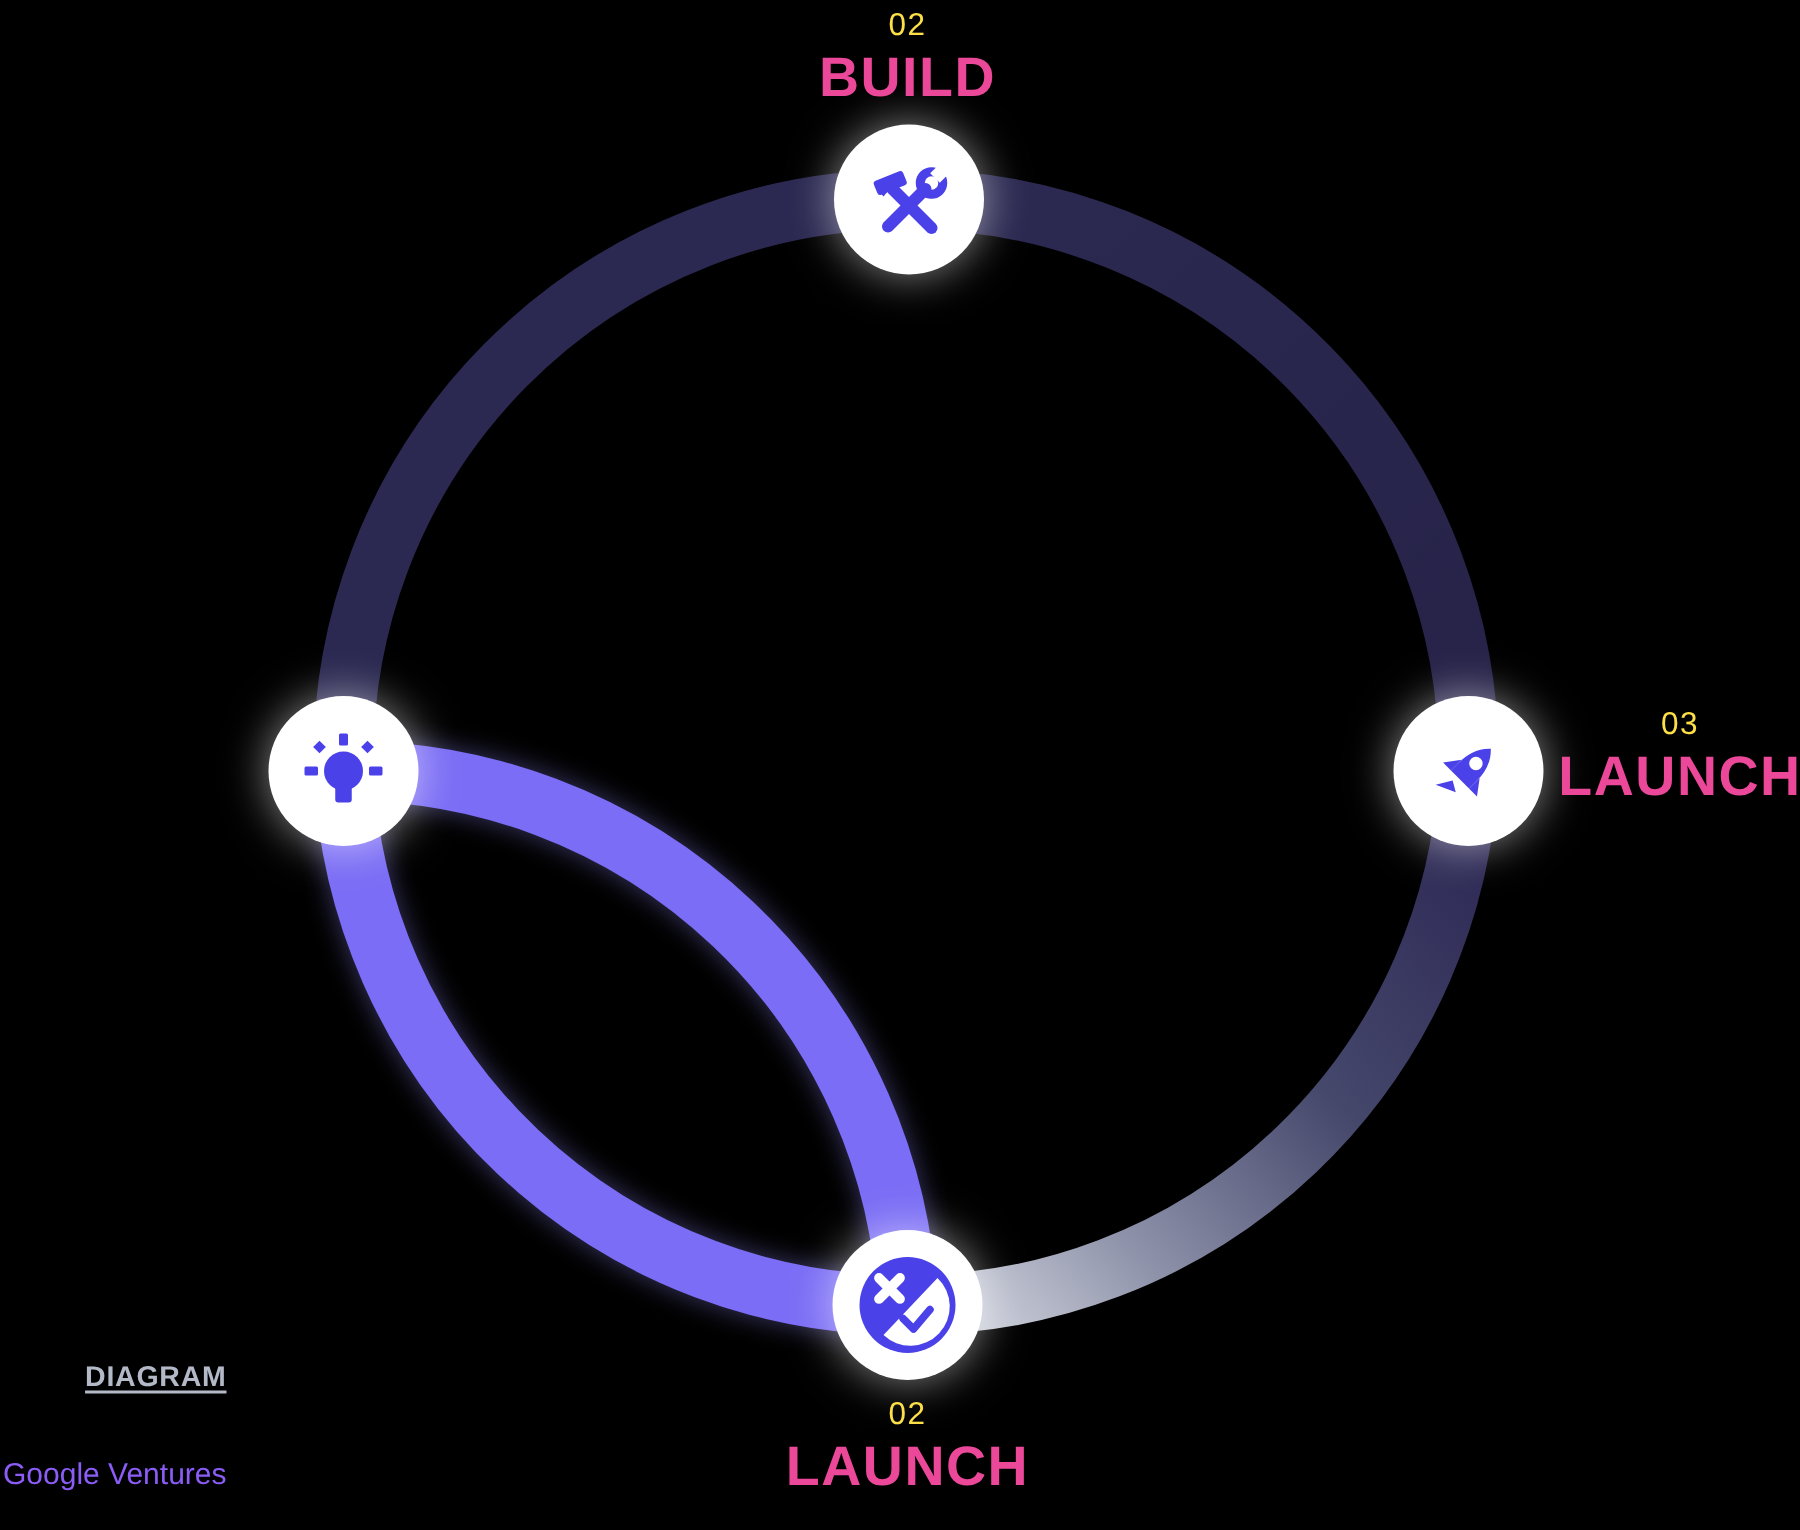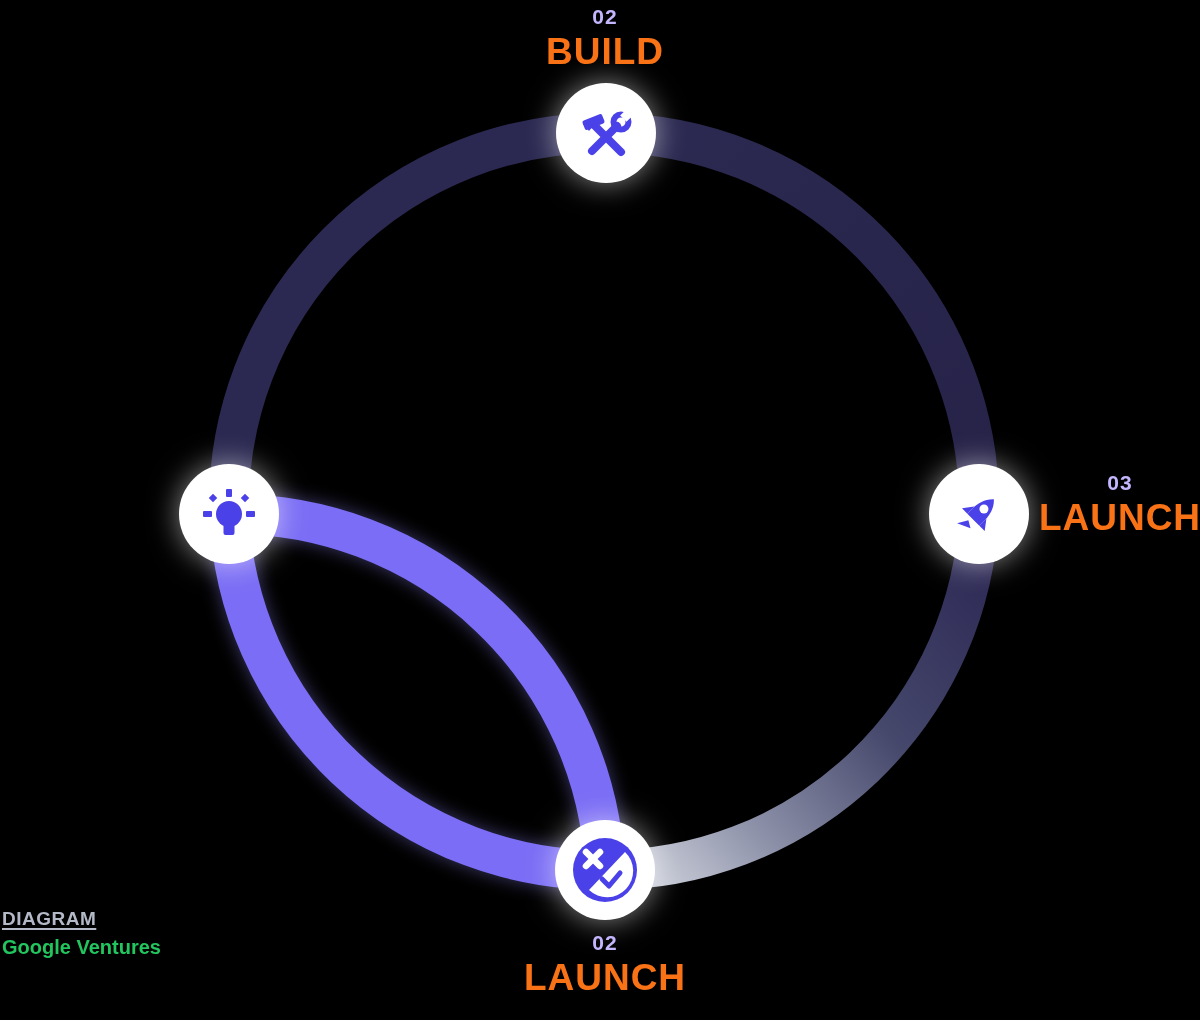--- a/index.html
+++ b/index.html
@@ -23,53 +23,55 @@
   .sprint-loop-path {
     fill: none;
     stroke-width: 40;
     filter: drop-shadow(0 0 9px rgba(150, 140, 255, 0.40));
   }
   .node-circle { filter: drop-shadow(0 0 15px rgba(255, 255, 255, 0.55)); }
 
   .step-block { position: absolute; text-align: center; }
   .step-num {
     font-size: 21px;
-    font-weight: 700;
+    font-weight: 400;
     letter-spacing: 1px;
-    color: #c4b5fd;
+    color: #fde047;
     line-height: 26px;
   }
   .step-label {
     font-size: 37px;
     font-weight: 700;
     letter-spacing: 1px;
-    color: #f97316;
+    color: #ec4899;
     line-height: 44px;
   }
   .block-build  { left: 455px; top: 4px;   width: 300px; }
   .block-idea   { left: 44px;  top: 470px; width: 158px; }
   .block-launch { left: 1032px; top: 470px; width: 176px; }
   .block-learn  { left: 455px; top: 930px; width: 300px; }
 
   .caption { position: absolute; left: 2px; top: 906px; }
   .caption-heading {
     font-size: 19px;
     font-weight: 700;
     letter-spacing: 0.5px;
     color: #b3b9c7;
     text-decoration: underline;
     text-decoration-thickness: 2px;
     text-underline-offset: 3px;
     line-height: 26px;
+    text-align: right;
   }
   .caption-line {
     font-size: 20px;
-    font-weight: 700;
-    color: #22c55e;
+    font-weight: 400;
+    color: #8b5cf6;
     line-height: 30px;
+    margin-top: 36px;
   }
 </style>
 </head>
 <body>
 
 <div class="stage">
 
   <svg width="1200" height="1020" viewBox="0 0 1200 1020">
     <defs>
       <linearGradient id="gradTopRight" gradientUnits="userSpaceOnUse" x1="606" y1="133" x2="979" y2="514">

